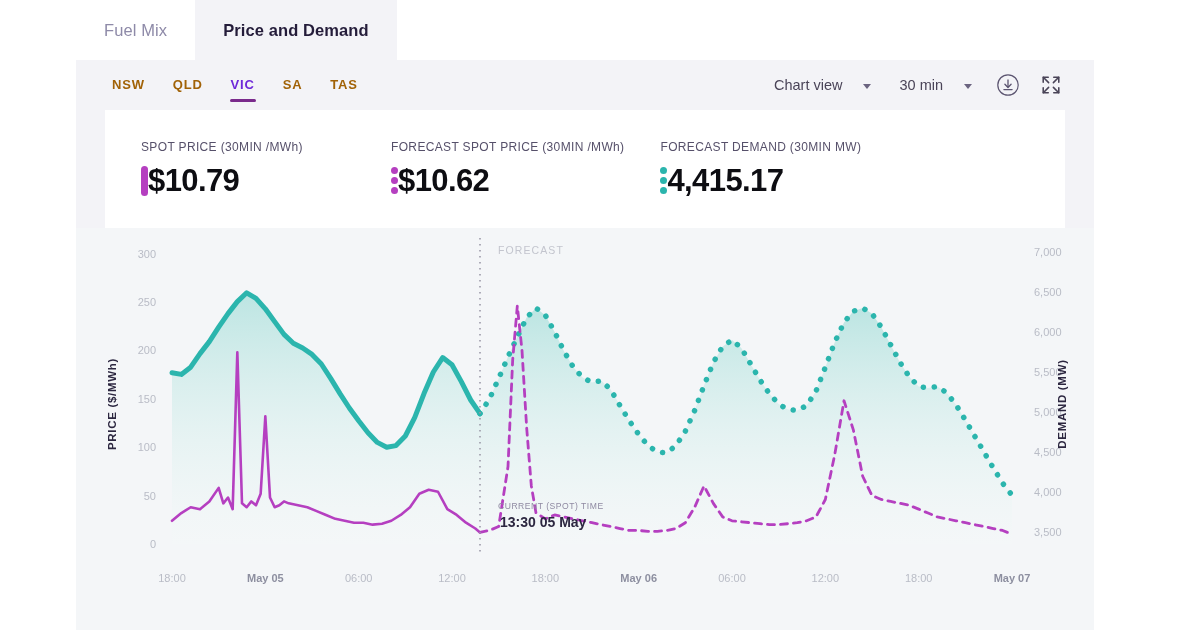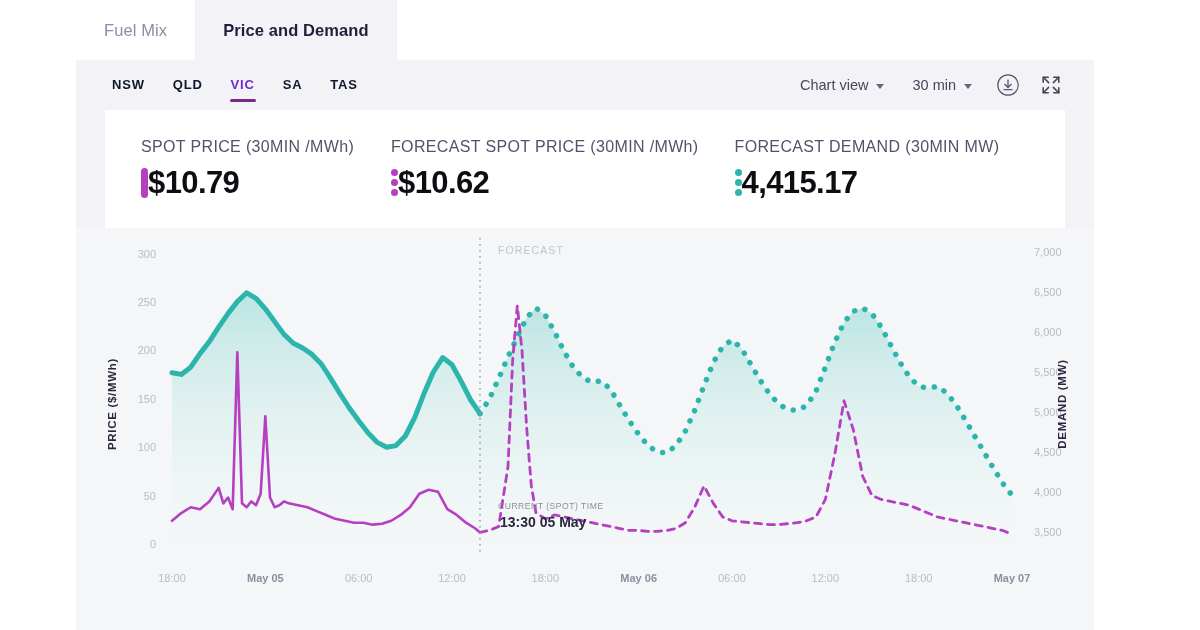--- a/index.html
+++ b/index.html
@@ -32,54 +32,54 @@
   .tab.active::before { display: none; }
 
   
   .panel { position: absolute; left: 76px; top: 60px; width: 1018px; height: 570px; background:#f3f3f7; }
   .toolbar {
     position: absolute; left: 0; top: 0; width: 1018px; height: 50px;
     background: #f3f3f7; display: flex; align-items: center;
   }
   .regions { display: flex; align-items: center; margin-left: 22px; gap: 0px; }
   .region {
-    font-size: 13px; font-weight: bold; color: #0f172a; letter-spacing: .8px;
+    font-size: 13px; font-weight: bold; color: #a16207; letter-spacing: .8px;
     padding: 8px 14px 10px 14px; position: relative; cursor: pointer;
   }
   .region.active { color: #6d28d9; }
   .region.active::after {
     content: ""; position: absolute; left: 13px; right: 13px; bottom: 0;
     height: 3px; background: #7a2a8c; border-radius: 2px;
   }
   .toolbar-right {
     margin-left: auto; display: flex; align-items: center; gap: 0px;
     padding-right: 22px;
   }
   .tb-select {
-    font-size: 14.5px; color: #4a4458; display: flex; align-items: center; gap: 8px;
+    font-size: 14.5px; color: #4a4458; display: flex; align-items: center; gap: 21px;
     padding: 6px 14px; cursor: pointer; white-space: nowrap;
   }
   .caret {
     display:inline-block; width: 0; height: 0;
     border-left: 4.5px solid transparent; border-right: 4.5px solid transparent;
     border-top: 5px solid #6b6480; margin-top: 2px;
   }
   .icon-btn { padding: 4px 10px; cursor: pointer; display: flex; align-items: center; }
 
   
   .cards {
     position: absolute; left: 29px; top: 50px; width: 960px; height: 118px;
     background: #ffffff; display: flex; align-items: center;
   }
   .card { flex: 1; padding-left: 36px; }
   .card:nth-child(1) { flex: 0 0 250px; }
   .card:nth-child(2) { flex: 0 0 236px; }
   .card:nth-child(3) { flex: 0 0 248px; }
   .card-label {
-    font-size: 16px; color: #56506a; letter-spacing: .35px;
+    font-size: 12px; color: #56506a; letter-spacing: .35px;
     margin-bottom: 9px; white-space: nowrap;
   }
   .card-value-row { display: flex; align-items: center; }
   .mk-bar { width: 7px; height: 30px; border-radius: 4px; }
   .mk-dots { display: flex; flex-direction: column; gap: 3px; }
   .mk-dots i { display: block; width: 7px; height: 7px; border-radius: 50%; }
   .card-value {
     font-size: 31px; font-weight: bold; color: #0d0d12; letter-spacing: -.6px;
     white-space: nowrap;
   }

